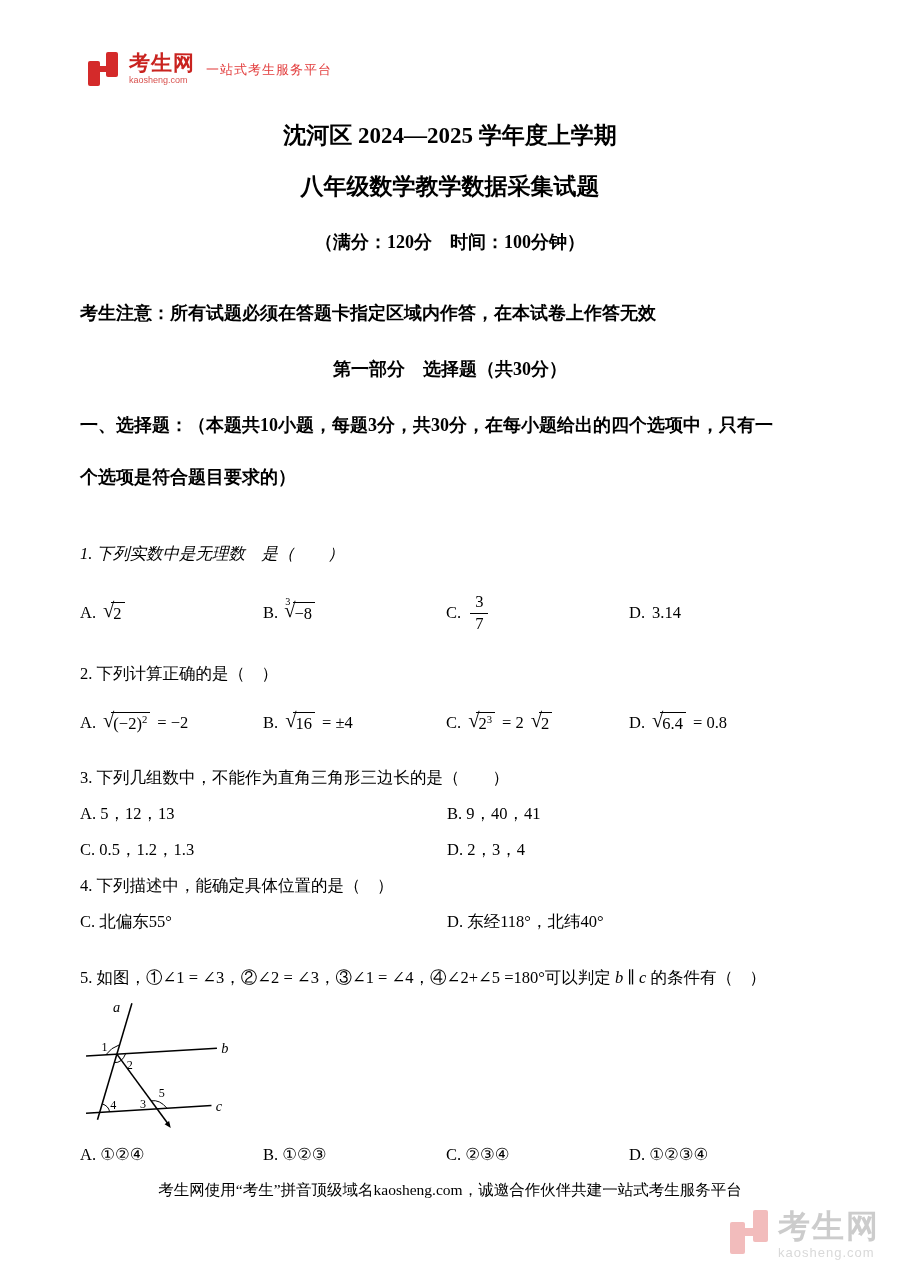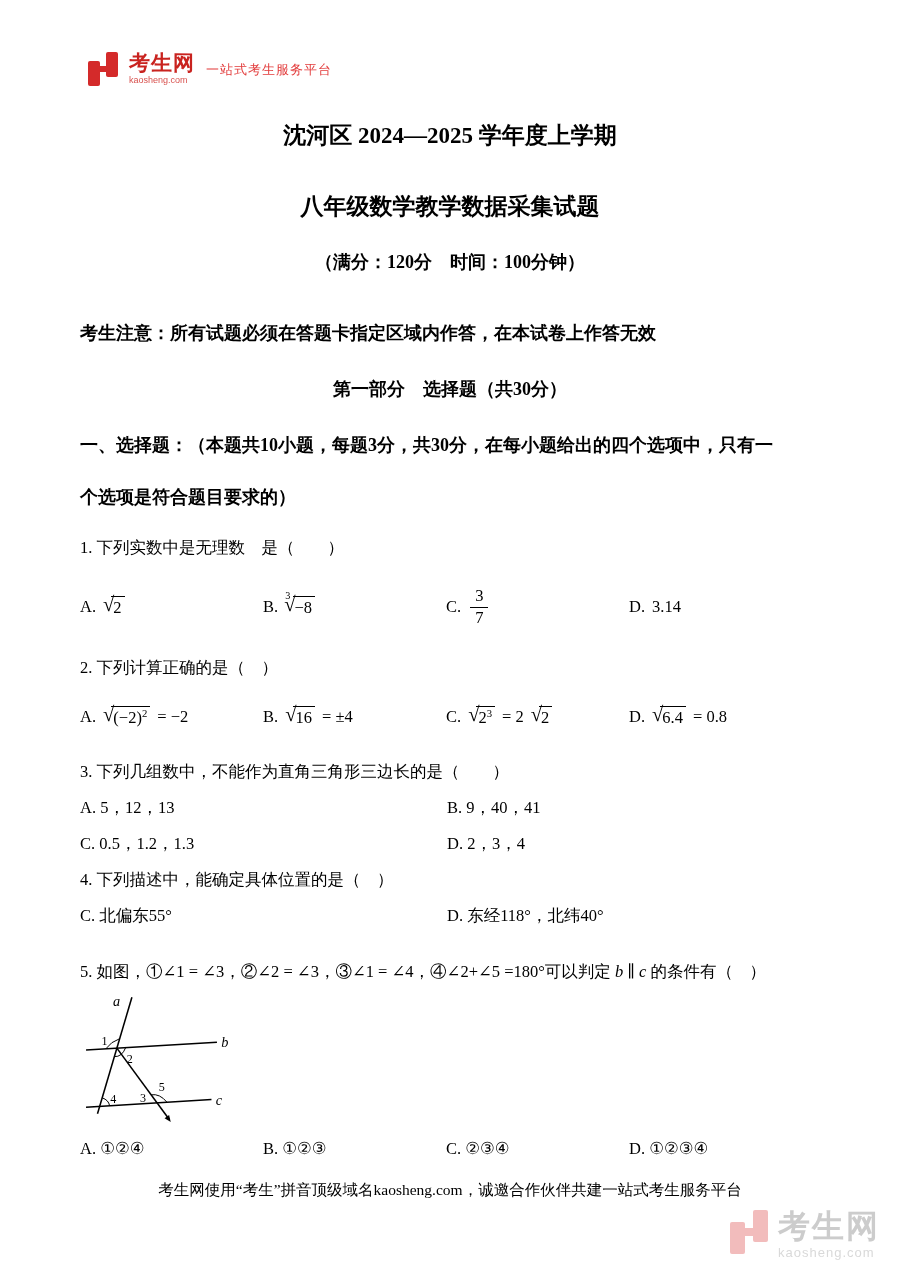--- a/index.html
+++ b/index.html
@@ -19,28 +19,28 @@
   .logo-icon .b1 { position:absolute; left:0; top:9px;  width:12px; height:25px; background:#d42a2a; border-radius:2px; }
   .logo-icon .b2 { position:absolute; right:2px; top:0;  width:12px; height:25px; background:#d42a2a; border-radius:2px; }
   .logo-icon .b3 { position:absolute; left:5px; top:14px; width:21px; height:6px;  background:#d42a2a; }
   .logo-text-block { display:flex; flex-direction:column; line-height:1.05; }
   .logo-name { font-family:"Liberation Sans","DejaVu Sans",sans-serif; font-weight:bold; font-size:21px; color:#c9231f; letter-spacing:1px; }
   .logo-domain { font-family:"Liberation Sans","DejaVu Sans",sans-serif; font-size:9px; color:#d8514e; margin-top:2px; }
   .logo-tagline { font-family:"Liberation Sans","DejaVu Sans",sans-serif; font-size:13px; color:#e23b3b; margin-top:9px; margin-left:2px; letter-spacing:1px; }
   
   .content { padding:120px 80px 0 80px; }
   .title1 { text-align:center; font-size:23px; font-weight:bold; }
-  .title2 { text-align:center; font-size:23px; font-weight:bold; margin-top:40px; }
+  .title2 { text-align:center; font-size:23px; font-weight:bold; margin-top:20px; }
   .title3 { text-align:center; font-size:18px; font-weight:bold; margin-top:28px; }
   .notice { font-size:18px; font-weight:bold; margin-top:47px; }
   .sec-title { text-align:center; font-size:18px; font-weight:bold; margin-top:32px; }
   .intro1 { font-size:18px; font-weight:bold; margin-top:32px; }
   .intro2 { font-size:18px; font-weight:bold; margin-top:28px; }
   .stem { font-size:16.5px; }
-  .q1-stem { margin-top:28px; }
+  .q1-stem { margin-top:54px;font-style:italic; }
   .q2-stem { margin-top:22px; }
   .q3-stem { margin-top:24px; }
   .q4-stem { margin-top:14px; }
   .q5-stem { margin-top:34px; }
   .opt-row { display:flex; margin-top:18px; font-size:16.5px; align-items:center; }
   .opt-row .col  { width:183px; display:flex; align-items:center; gap:7px; }
   .opt-row .col:last-child { width:auto; }
   .opt-row-2col .col { width:367px; }
   .q1-row { margin-top:20px; min-height:56px; }
   .q2-row { margin-top:18px; min-height:40px; }

